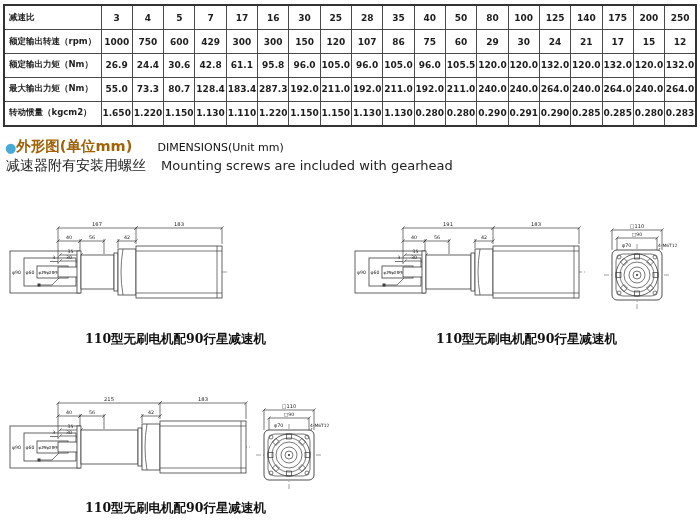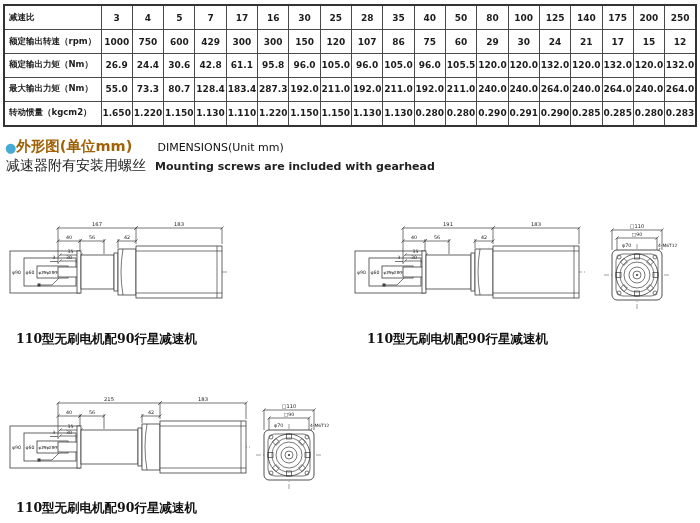--- a/index.html
+++ b/index.html
@@ -9,23 +9,23 @@
              border-collapse:collapse;table-layout:fixed;border:2px solid #333;}
   table.spec td{border:1px solid #4a4a4a;font-size:9px;font-weight:bold;
                 text-align:center;padding:0;white-space:nowrap;overflow:hidden;color:#1d1d1d;}
   table.spec td.rowlab{font-size:8.5px;text-align:left;padding-left:4px;font-weight:bold;}
   .sec-head{position:absolute;left:5px;top:136px;white-space:nowrap;}
   .sec-head .bullet{font-size:13px;vertical-align:-1px;}
   .sec-head .t-zh{font-size:14.5px;font-weight:bold;color:#a16207;}
   .sec-head .t-en{font-size:11px;font-weight:normal;color:#111;margin-left:20px;}
   .sec-sub{position:absolute;left:6px;top:155px;white-space:nowrap;}
   .sec-sub .s-zh{font-size:14px;color:#222;}
-  .sec-sub .s-en{font-size:11px;font-weight:700;color:#222;margin-left:4px;}
+  .sec-sub .s-en{font-size:13px;font-weight:400;color:#222;margin-left:10px;}
   svg.draw{position:absolute;}
-  .caption{position:absolute;width:250px;text-align:left;
+  .caption{position:absolute;width:250px;text-align:right;
            font-family:"DejaVu Serif","Liberation Serif",serif;
            font-size:12.5px;font-weight:bold;color:#111;white-space:nowrap;}
 </style>
 </head>
 <body>
 
 <div class="page">
 
   <table class="spec">
     <colgroup id="spec-cols">

